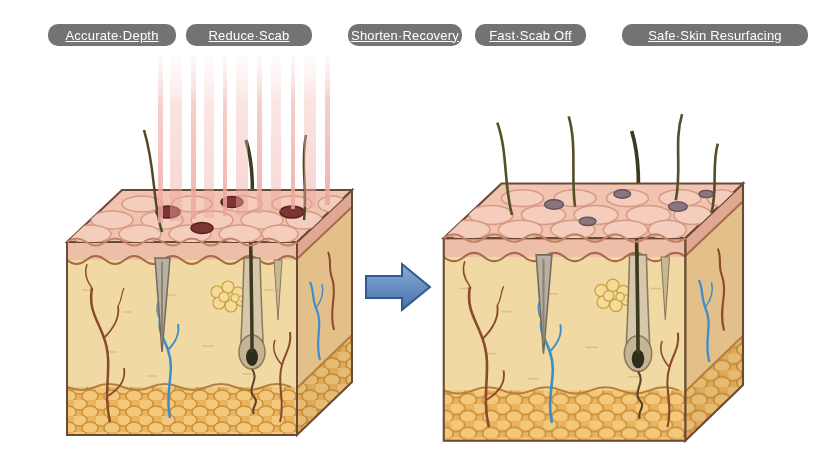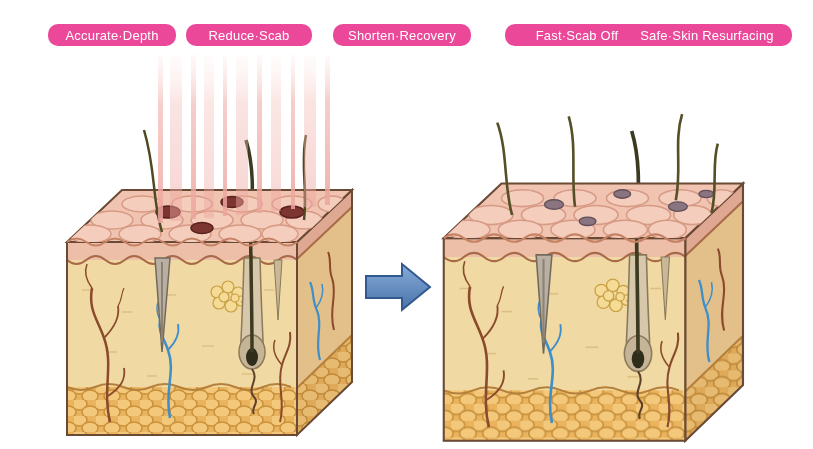--- a/index.html
+++ b/index.html
@@ -1,36 +1,36 @@
 <!DOCTYPE html>
 <html><head>
 <meta charset="utf-8">
 <style>
   html,body{margin:0;padding:0;background:#ffffff;}
   .canvas{
     position:relative;width:813px;height:449px;background:#ffffff;
     overflow:hidden;font-family:"Liberation Sans",sans-serif;
   }
   .pill{
-    position:absolute;top:24px;height:22px;background:#ec4899;border-radius:10px;
+    position:absolute;top:24px;height:22px;background:#737373;border-radius:10px;
     color:#ffffff;font-size:13px;display:flex;align-items:center;justify-content:center;
-    letter-spacing:.2px;white-space:nowrap;
+    letter-spacing:.2px;white-space:nowrap;text-decoration:underline;
   }
   .art{position:absolute;left:0;top:0;width:813px;height:449px;}
 </style>
 </head>
 <body>
 
 <div class="canvas">
 
   <div class="pill" style="left:48px;width:128px">Accurate·Depth</div>
   <div class="pill" style="left:186px;width:126px">Reduce·Scab</div>
-  <div class="pill" style="left:333px;width:138px">Shorten·Recovery</div>
-  <div class="pill" style="left:505px;width:144px">Fast·Scab Off</div>
-  <div class="pill" style="left:622px;width:170px">Safe·Skin Resurfacing</div>
+  <div class="pill" style="left:348px;width:114px">Shorten·Recovery</div>
+  <div class="pill" style="left:475px;width:111px">Fast·Scab Off</div>
+  <div class="pill" style="left:622px;width:186px">Safe·Skin Resurfacing</div>
 
   <svg class="art" viewBox="0 0 813 449">
     <defs>
       <linearGradient id="beamFade" x1="0" y1="0" x2="0" y2="1">
         <stop offset="0" stop-color="#f8d8d5" stop-opacity="0.15"></stop>
         <stop offset="0.3" stop-color="#f1b7b2" stop-opacity="0.75"></stop>
         <stop offset="1" stop-color="#eda49e" stop-opacity="0.95"></stop>
       </linearGradient>
       <linearGradient id="arrowGrad" x1="0" y1="0" x2="0" y2="1">
         <stop offset="0" stop-color="#86abd9"></stop>

